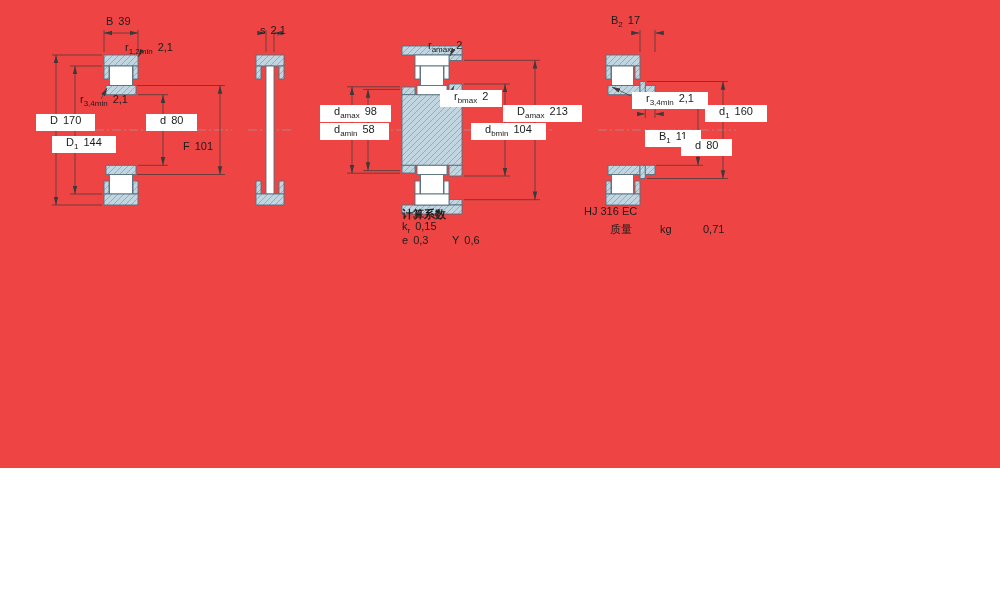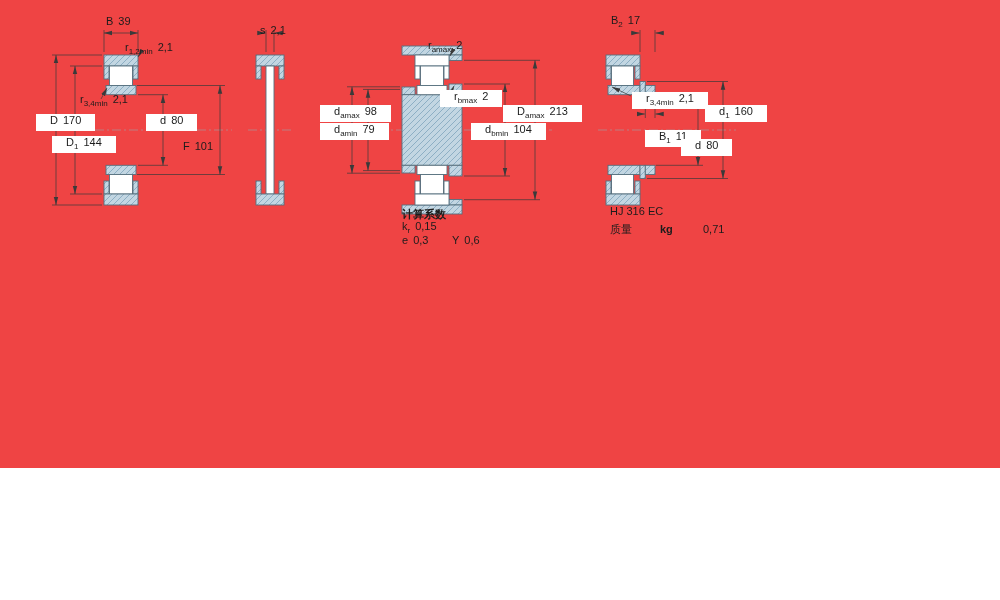--- a/index.html
+++ b/index.html
@@ -12,21 +12,21 @@
   .dimfill{fill:var(--dim,#3a3a3a);}
   .pfill{fill:var(--part-fill,#c2d6e2);}
   .phatch{stroke:var(--hatch,#7fa5bd);stroke-width:0.8;fill:none;}
   .axis{stroke:#9aa6ad;stroke-width:0.6;stroke-dasharray:9 3 2 3;fill:none;}
   .lbl{position:absolute;font-size:11px;line-height:13px;color:#1c1c1c;white-space:nowrap;}
   .lbl sub{font-size:8px;}
   .val{margin-left:5px;}
   .bg{background:#fff;padding:0 14px;}
   .bold{font-weight:bold;}
   .m-label{display:inline-block;width:50px;}
-  .m-unit{display:inline-block;width:43px;font-weight:bold;}
+  .m-unit{display:inline-block;width:43px;}
 </style>
 </head>
 <body>
 
 <div id="canvas">
 
 <svg id="drawing-svg" width="1000" height="600" viewBox="0 0 1000 600">
   <defs>
     <pattern id="hatch" width="6" height="6" patternUnits="userSpaceOnUse">
       <rect width="6" height="6" class="pfill"></rect>
@@ -178,31 +178,31 @@
   <div class="lbl bg" style="left:36px;top:114px"><span class="sym">D</span><sub></sub><span class="val">170</span></div>
   <div class="lbl bg" style="left:52px;top:136px"><span class="sym">D</span><sub>1</sub><span class="val">144</span></div>
   <div class="lbl bg" style="left:146px;top:114px"><span class="sym">d</span><sub></sub><span class="val">80</span></div>
   <div class="lbl" style="left:183px;top:140px"><span class="sym">F</span><sub></sub><span class="val">101</span></div>
 
   <div class="lbl" style="left:260px;top:24px"><span class="sym">s</span><sub></sub><span class="val">2,1</span></div>
 
   <div class="lbl" style="left:428px;top:39px"><span class="sym">r</span><sub>amax</sub><span class="val">2</span></div>
   <div class="lbl bg" style="left:440px;top:90px"><span class="sym">r</span><sub>bmax</sub><span class="val">2</span></div>
   <div class="lbl bg" style="left:320px;top:105px"><span class="sym">d</span><sub>amax</sub><span class="val">98</span></div>
-  <div class="lbl bg" style="left:320px;top:123px"><span class="sym">d</span><sub>amin</sub><span class="val">79</span></div>
+  <div class="lbl bg" style="left:320px;top:123px"><span class="sym">d</span><sub>amin</sub><span class="val">58</span></div>
   <div class="lbl bg" style="left:503px;top:105px"><span class="sym">D</span><sub>amax</sub><span class="val">213</span></div>
   <div class="lbl bg" style="left:471px;top:123px"><span class="sym">d</span><sub>bmin</sub><span class="val">104</span></div>
 
   <div class="lbl bold" style="left:402px;top:208px">计算系数</div>
   <div class="lbl" style="left:402px;top:220px"><span class="sym">k</span><sub>r</sub><span class="val">0,15</span></div>
   <div class="lbl" style="left:402px;top:234px"><span class="sym">e</span><sub></sub><span class="val">0,3</span></div>
   <div class="lbl" style="left:452px;top:234px"><span class="sym">Y</span><sub></sub><span class="val">0,6</span></div>
 
   <div class="lbl" style="left:611px;top:14px"><span class="sym">B</span><sub>2</sub><span class="val">17</span></div>
   <div class="lbl bg" style="left:632px;top:92px"><span class="sym">r</span><sub>3,4min</sub><span class="val">2,1</span></div>
   <div class="lbl bg" style="left:645px;top:130px"><span class="sym">B</span><sub>1</sub><span class="val">11</span></div>
   <div class="lbl bg" style="left:705px;top:105px"><span class="sym">d</span><sub>1</sub><span class="val">160</span></div>
   <div class="lbl bg" style="left:681px;top:139px"><span class="sym">d</span><sub></sub><span class="val">80</span></div>
 
-  <div class="lbl" style="left:610px;top:205px">HJ 316 EC</div>
+  <div class="lbl" style="left:584px;top:205px">HJ 316 EC</div>
   <div class="lbl" style="left:610px;top:223px"><span class="m-label">质量</span><span class="m-unit">kg</span><span>0,71</span></div>
 
 </div>
 
 </body></html>

